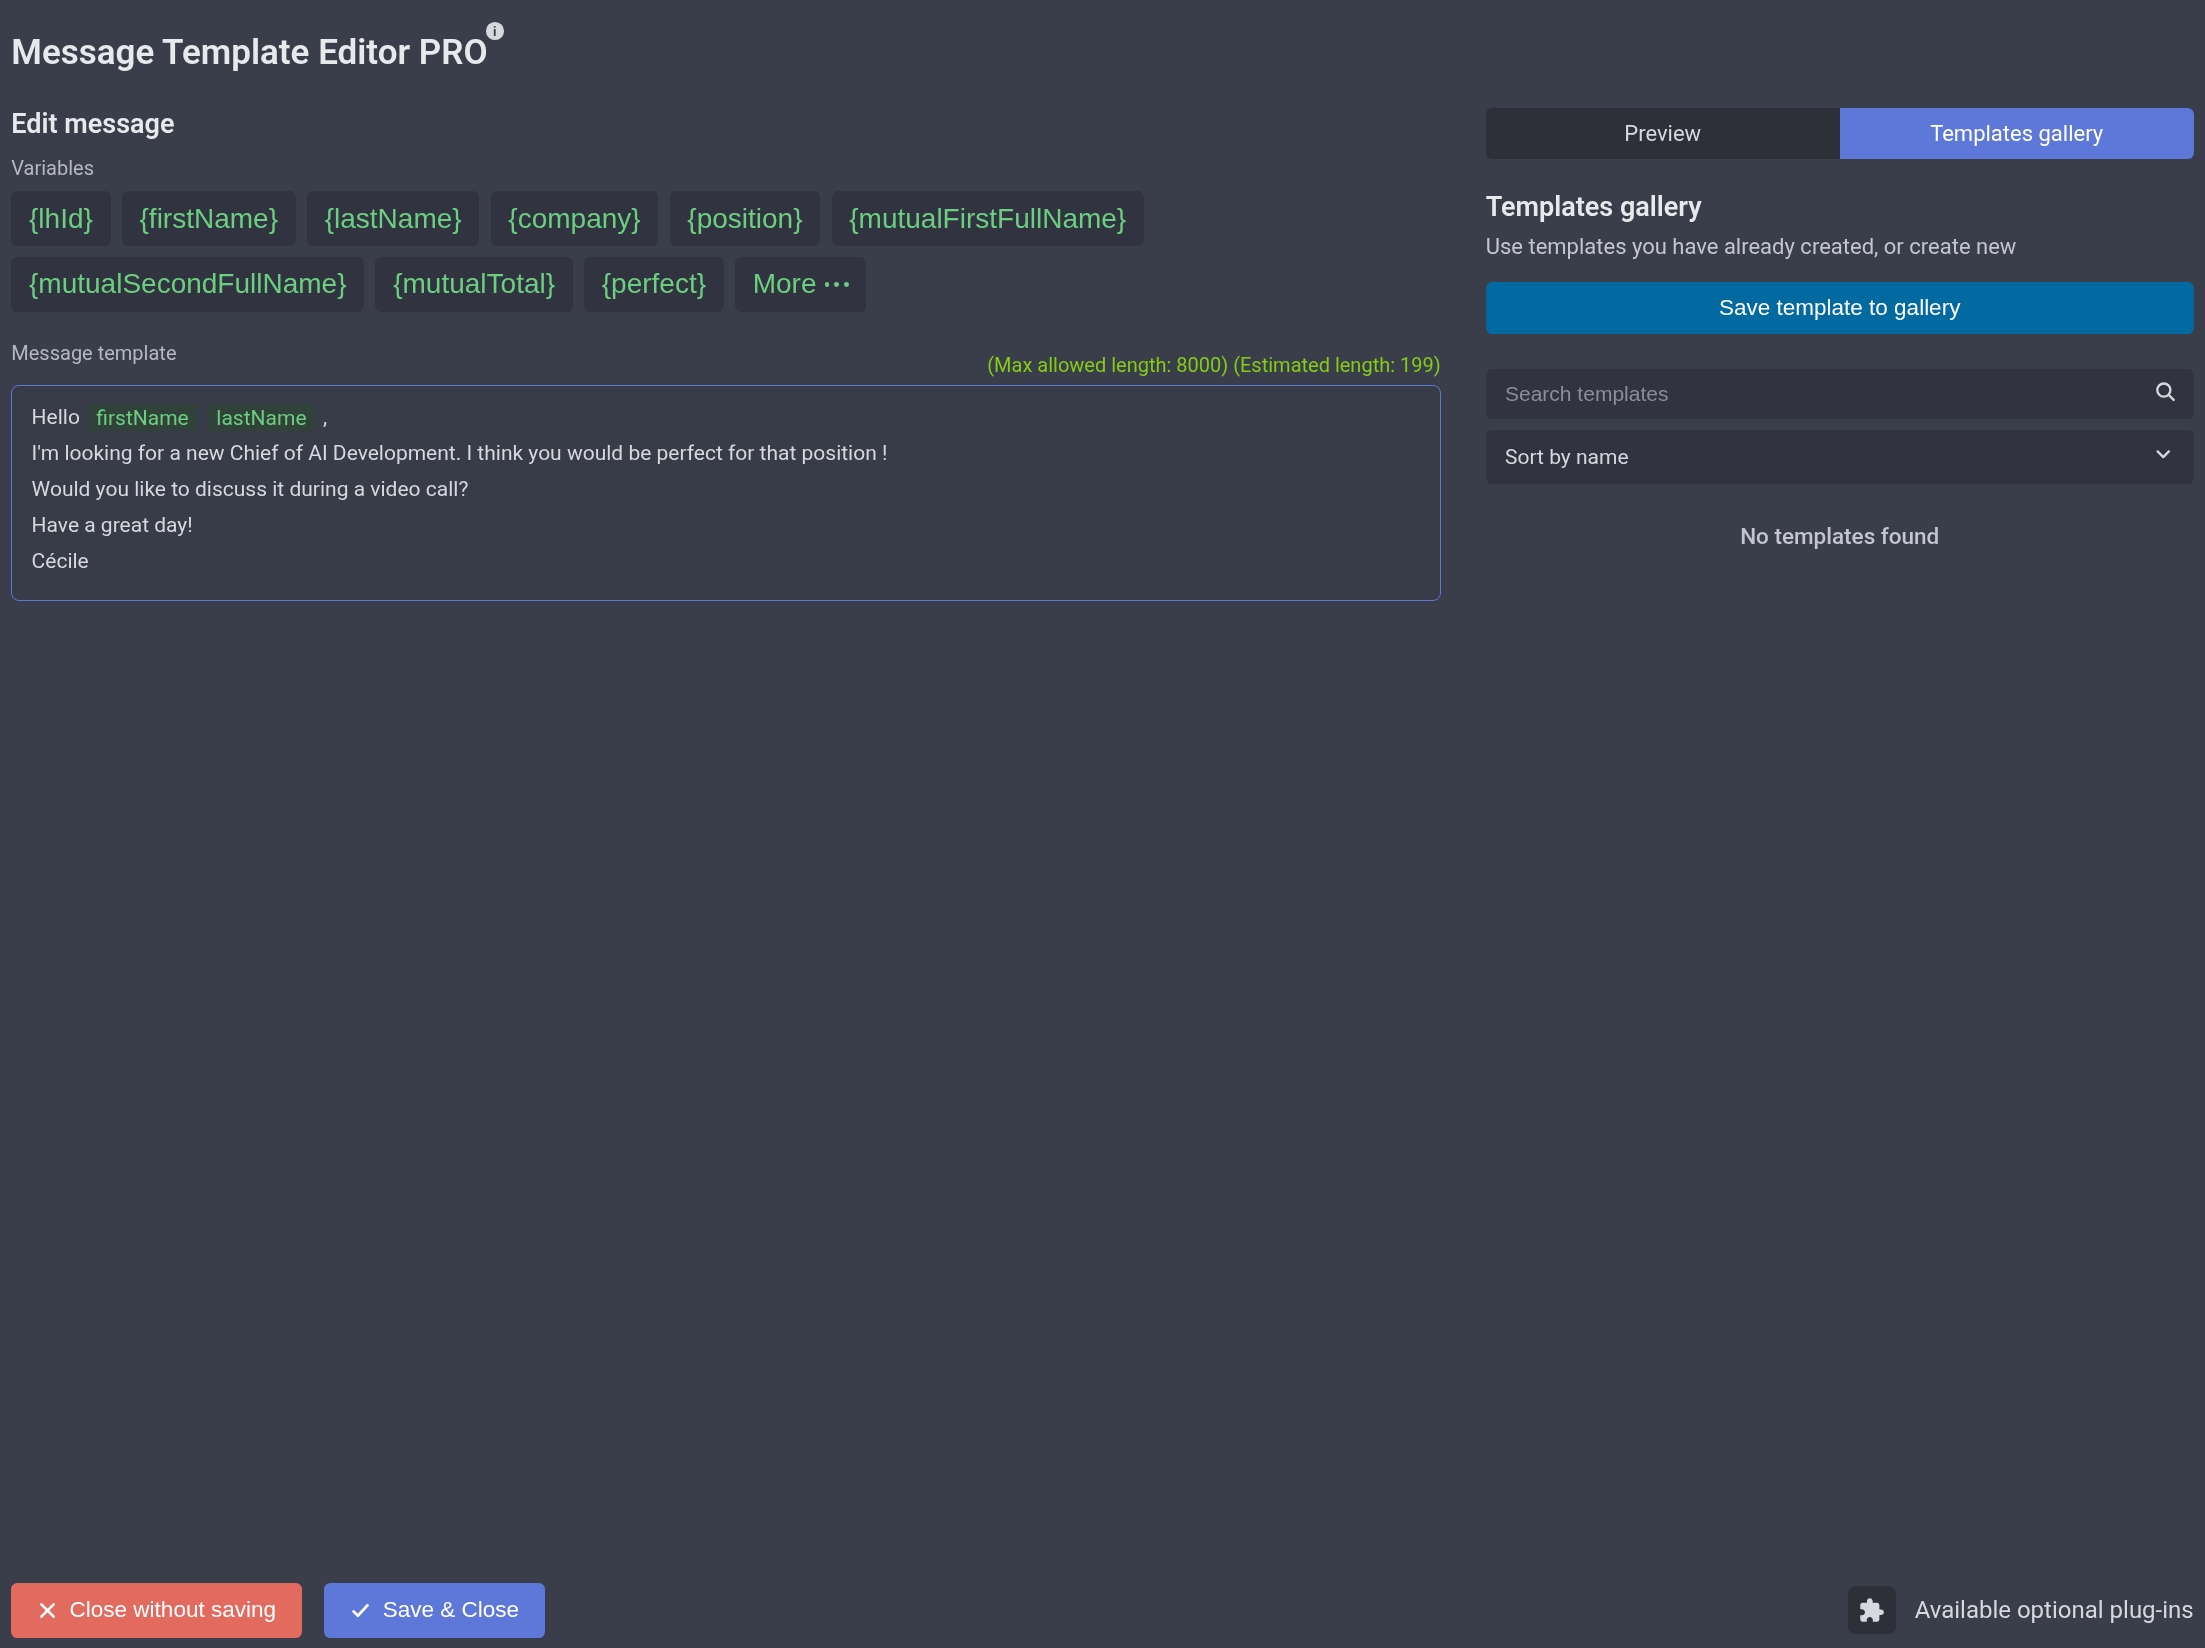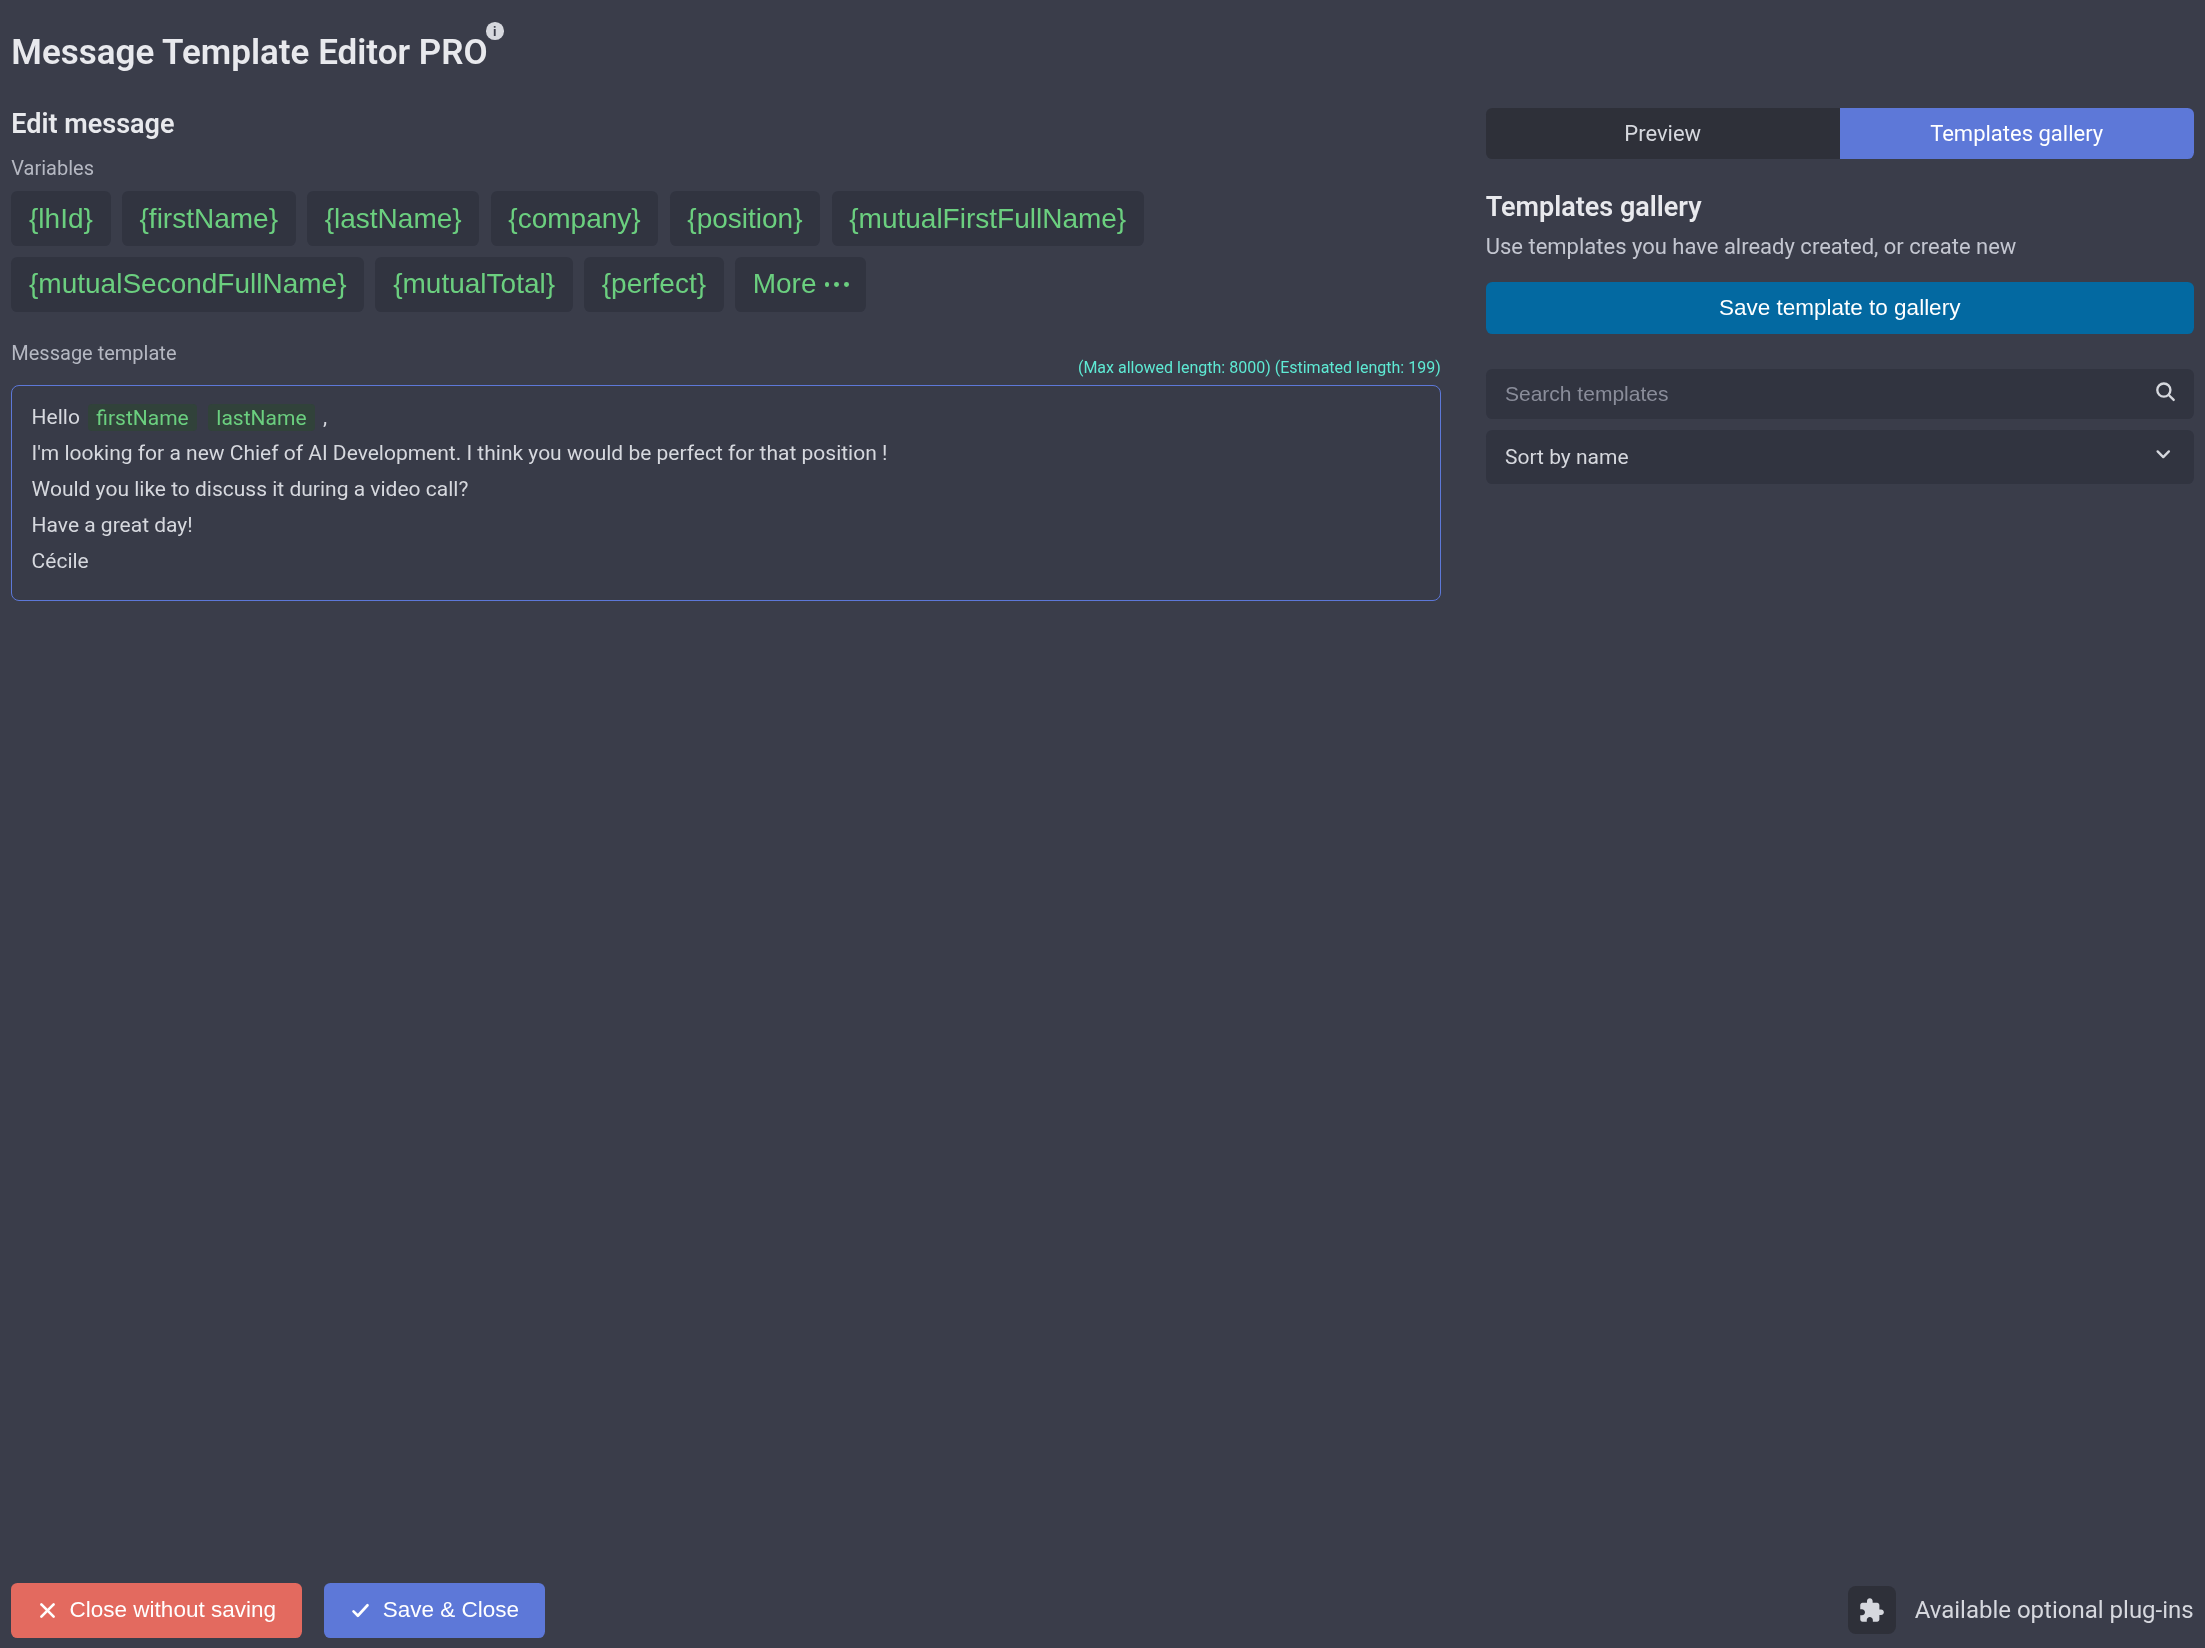--- a/index.html
+++ b/index.html
@@ -104,22 +104,22 @@
   border-radius: 50%;
 }
 
 .template-header {
   display: flex;
   justify-content: space-between;
   align-items: flex-end;
   margin-bottom: 8px;
 }
 .template-stats {
-  font-size: 16px;
-  color: #5eead4;
+  font-size: 20px;
+  color: #84cc16;
 }
 
 .editor {
   border: 1.6px solid #5d78d8;
   border-radius: 8px;
   padding: 17.7px 19.3px;
   background-color: #383b48;
   color: #d6d8de;
   font-size: 21px;
   line-height: 1.4;
@@ -367,20 +367,21 @@
 
     <div class="sort-select">
       <span>Sort by name</span>
       <span>
         <svg width="22.5" height="22.5" viewBox="0 0 24 24" fill="none" stroke="currentColor" stroke-width="2.5" stroke-linecap="round" stroke-linejoin="round">
           <polyline points="6 9 12 15 18 9"></polyline>
         </svg>
       </span>
     </div>
 
+    <div class="empty-msg">No templates found</div>
   </div>
 </div>
 
 <div class="footer">
   <div class="footer-left">
     <button class="btn btn-danger">
       <svg class="icon-svg" viewBox="0 0 24 24" fill="none" stroke="white" stroke-width="3" stroke-linecap="round">
         <line x1="5" y1="5" x2="19" y2="19"></line>
         <line x1="19" y1="5" x2="5" y2="19"></line>
       </svg>

